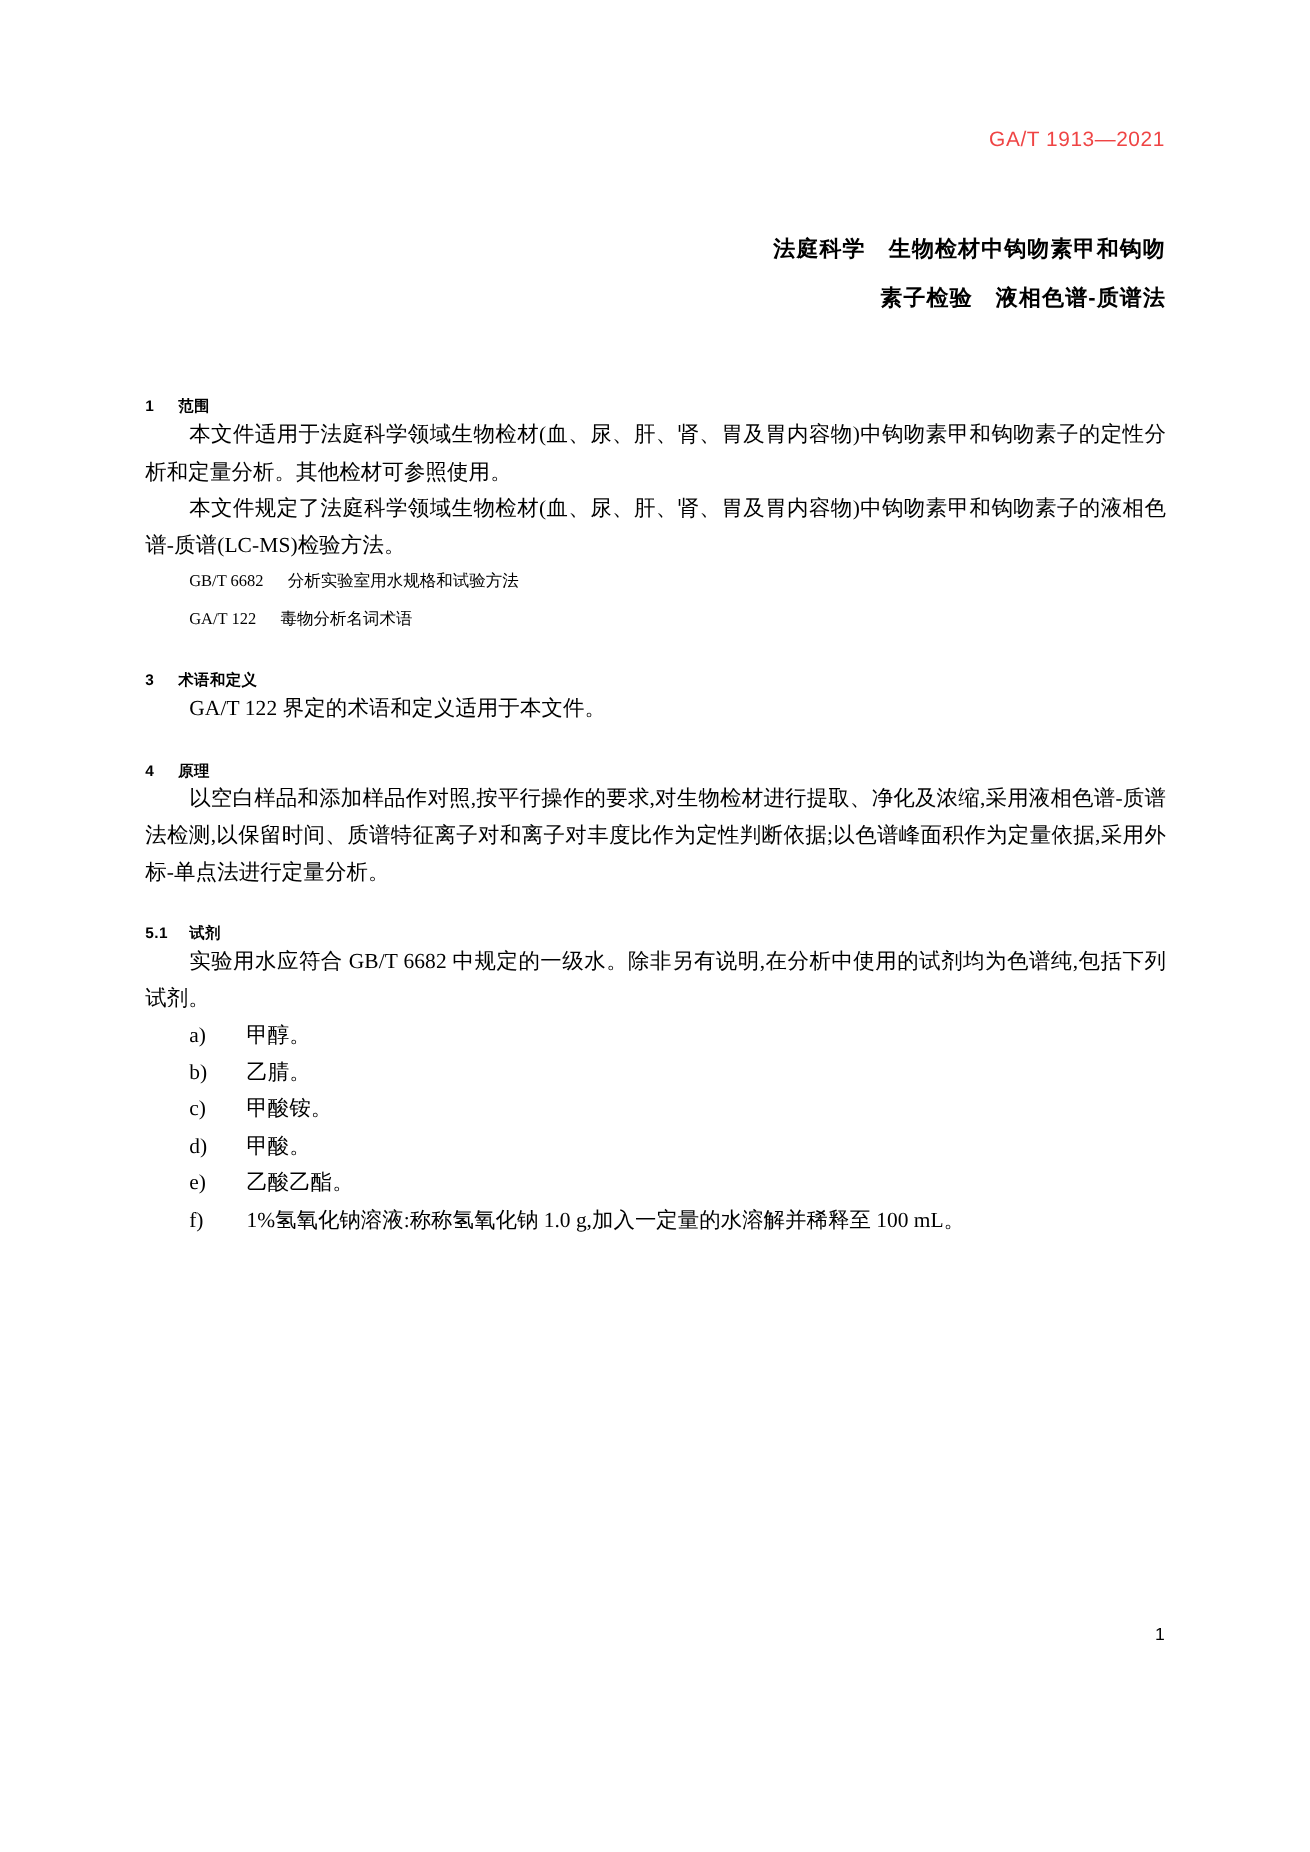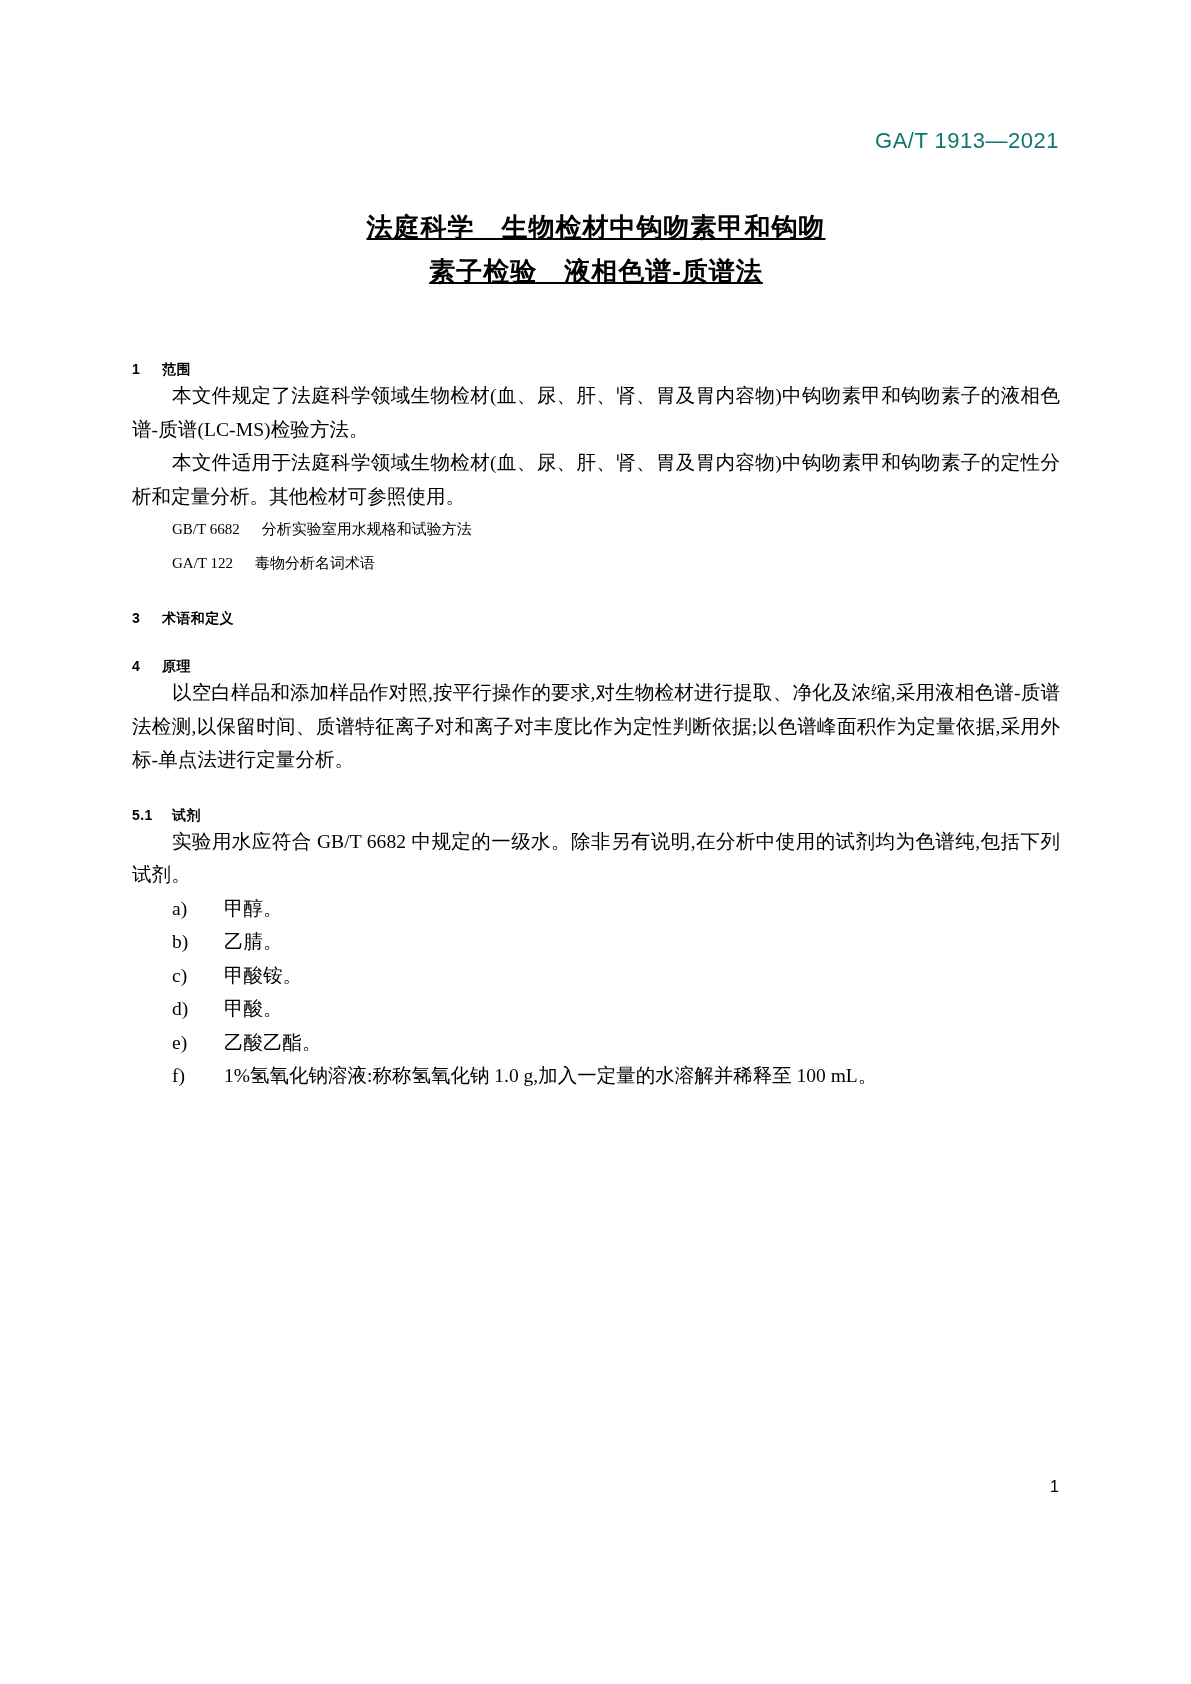--- a/index.html
+++ b/index.html
@@ -17,42 +17,41 @@
   }
   .page {
     position: relative;
     width: 1191px;
     height: 1684px;
     box-sizing: border-box;
     padding: 0;
   }
   .header {
     position: absolute;
-    top: 128px;
+    top: 117px;
     right: 132px;
     font-family: "Liberation Sans", sans-serif;
-    font-size: 22px;
+    font-size: 19px;
     letter-spacing: 0.5px;
-    color: #0f766e;
+    color: #ef4444;
   }
   .content {
     position: absolute;
     top: 205px;
     left: 132px;
     width: 928px;
   }
   .doc-title {
-    text-align: center;
+    text-align: right;
     font-family: "Liberation Sans", sans-serif;
     font-weight: bold;
-    font-size: 26px;
+    font-size: 20px;
     line-height: 44px;
     letter-spacing: 1px;
     margin: 0 0 0 0;
-    text-decoration: underline;
   }
   .doc-title .line2 {
     display: block;
   }
   .sec-head {
     font-family: "Liberation Sans", sans-serif;
     font-weight: bold;
     font-size: 14px;
     letter-spacing: 0.4px;
     margin: 0;
@@ -119,29 +118,30 @@
   <div class="content">
 
     <div class="doc-title">
       <span>法庭科学　生物检材中钩吻素甲和钩吻</span>
       <span class="line2">素子检验　液相色谱-质谱法</span>
     </div>
 
     <div class="sec-head sp-title-1">
       <span class="sec-num">1</span><span>范围</span>
     </div>
+    <p class="body-text indent">本文件适用于法庭科学领域生物检材(血、尿、肝、肾、胃及胃内容物)中钩吻素甲和钩吻素子的定性分析和定量分析。其他检材可参照使用。</p>
     <p class="body-text indent sp-after-head">本文件规定了法庭科学领域生物检材(血、尿、肝、肾、胃及胃内容物)中钩吻素甲和钩吻素子的液相色谱-质谱(LC-MS)检验方法。</p>
-    <p class="body-text indent">本文件适用于法庭科学领域生物检材(血、尿、肝、肾、胃及胃内容物)中钩吻素甲和钩吻素子的定性分析和定量分析。其他检材可参照使用。</p>
 
     <p class="ref-line"><span>GB/T 6682</span><span class="ref-gap"></span><span>分析实验室用水规格和试验方法</span></p>
     <p class="ref-line"><span>GA/T 122</span><span class="ref-gap"></span><span>毒物分析名词术语</span></p>
 
     <div class="sec-head sp-before-head">
       <span class="sec-num">3</span><span>术语和定义</span>
     </div>
+    <p class="body-text indent sp-after-head">GA/T 122 界定的术语和定义适用于本文件。</p>
 
     <div class="sec-head sp-before-head">
       <span class="sec-num">4</span><span>原理</span>
     </div>
     <p class="body-text indent sp-after-head">以空白样品和添加样品作对照,按平行操作的要求,对生物检材进行提取、净化及浓缩,采用液相色谱-质谱法检测,以保留时间、质谱特征离子对和离子对丰度比作为定性判断依据;以色谱峰面积作为定量依据,采用外标-单点法进行定量分析。</p>
 
 
     <div class="sec-head sp-before-head">
       <span class="sec-num-2">5.1</span><span>试剂</span>
     </div>

